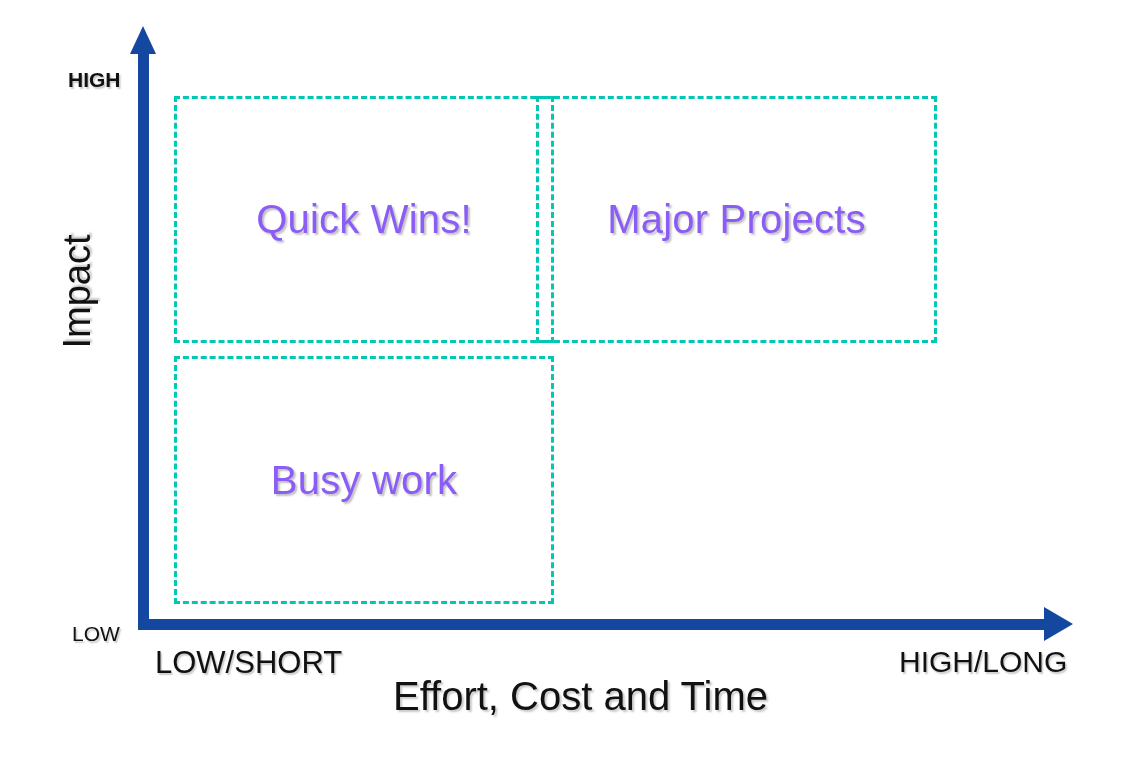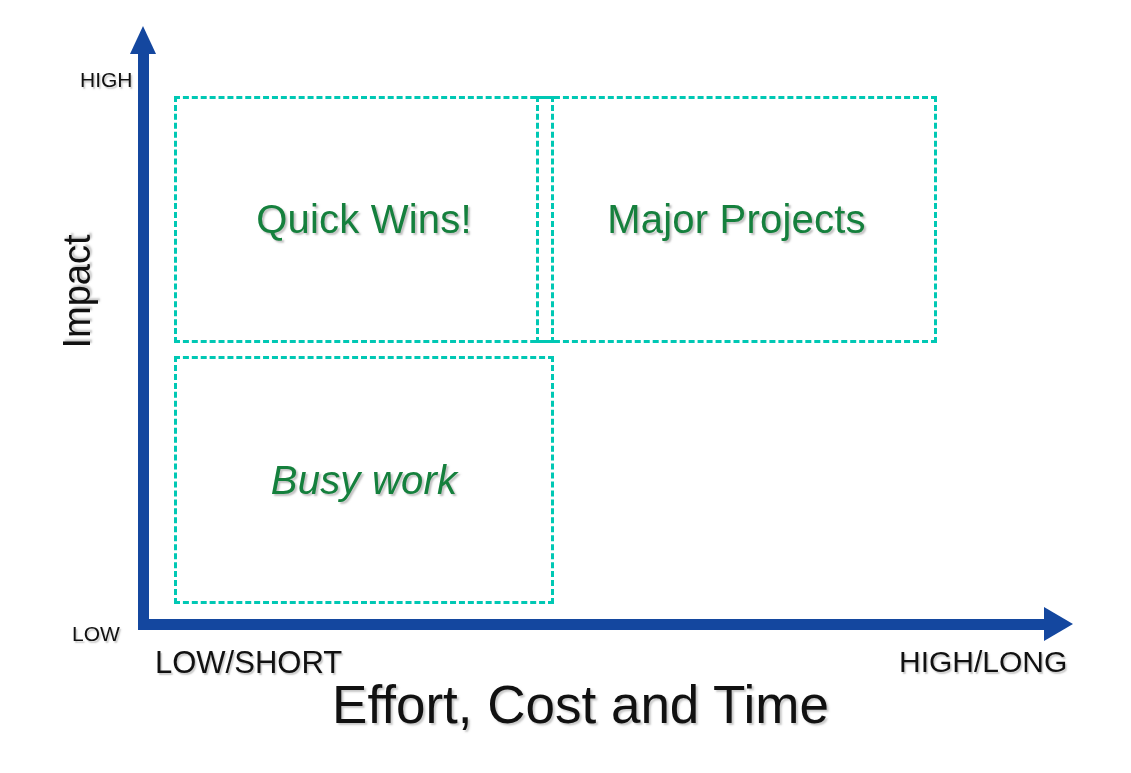--- a/index.html
+++ b/index.html
@@ -62,42 +62,42 @@
   .quadrant {
     position: absolute;
     border: 3px dashed var(--quad-color, #00C8B4);
     box-sizing: border-box;
     display: flex;
     align-items: center;
     justify-content: center;
   }
   .quad-label {
     font-size: 40px;
-    color: #15803d;
+    color: #8b5cf6;
     text-shadow: 2px 2px 2px rgba(140,140,140,0.55);
     font-weight: 400;
     letter-spacing: 0.2px;
     white-space: nowrap;
   }
 
   #quad-tl { left: 174px;  top: 96px;  width: 380px; height: 247px; }
   #quad-tr { left: 536px;  top: 96px;  width: 401px; height: 247px; }
-  #quad-bl { left: 174px;  top: 356px; width: 380px; height: 248px; font-style: italic; }
+  #quad-bl { left: 174px;  top: 356px; width: 380px; height: 248px; }
   #quad-br { left: 568px;  top: 356px; width: 401px; height: 248px; }
 
   
   .axis-tick {
     position: absolute;
     font-size: 21px;
     color: #111111;
     text-shadow: 1.5px 1.5px 1.5px rgba(150,150,150,0.5);
     white-space: nowrap;
     font-weight: 400;
   }
-  #tick-high   { left: 80px;  top: 68px; }
+  #tick-high   { left: 68px;  top: 68px; font-weight: bold; }
   #tick-low    { left: 72px;  top: 622px; }
   #tick-lowshort  { left: 155px; top: 645px; font-size: 31px; }
   #tick-highlong  { left: 899px; top: 645px; font-size: 30px; }
 
   
   #y-axis-title {
     position: absolute;
     left: -3px;
     top: 270px;
     width: 160px;
@@ -110,21 +110,21 @@
     white-space: nowrap;
   }
   #x-axis-title {
     position: absolute;
     left: 0;
     top: 674px;
     width: 1131px;
     text-align: center;
     padding-left: 30px;
     box-sizing: border-box;
-    font-size: 53px;
+    font-size: 40px;
     color: #111111;
     text-shadow: 2px 2px 2px rgba(145,145,145,0.5);
     white-space: nowrap;
   }
 </style>
 </head>
 <body>
 
 <div id="canvas" style="--axis-color: #14479F; --quad-color: #00C8B4; background: rgb(255, 255, 255);">
 

